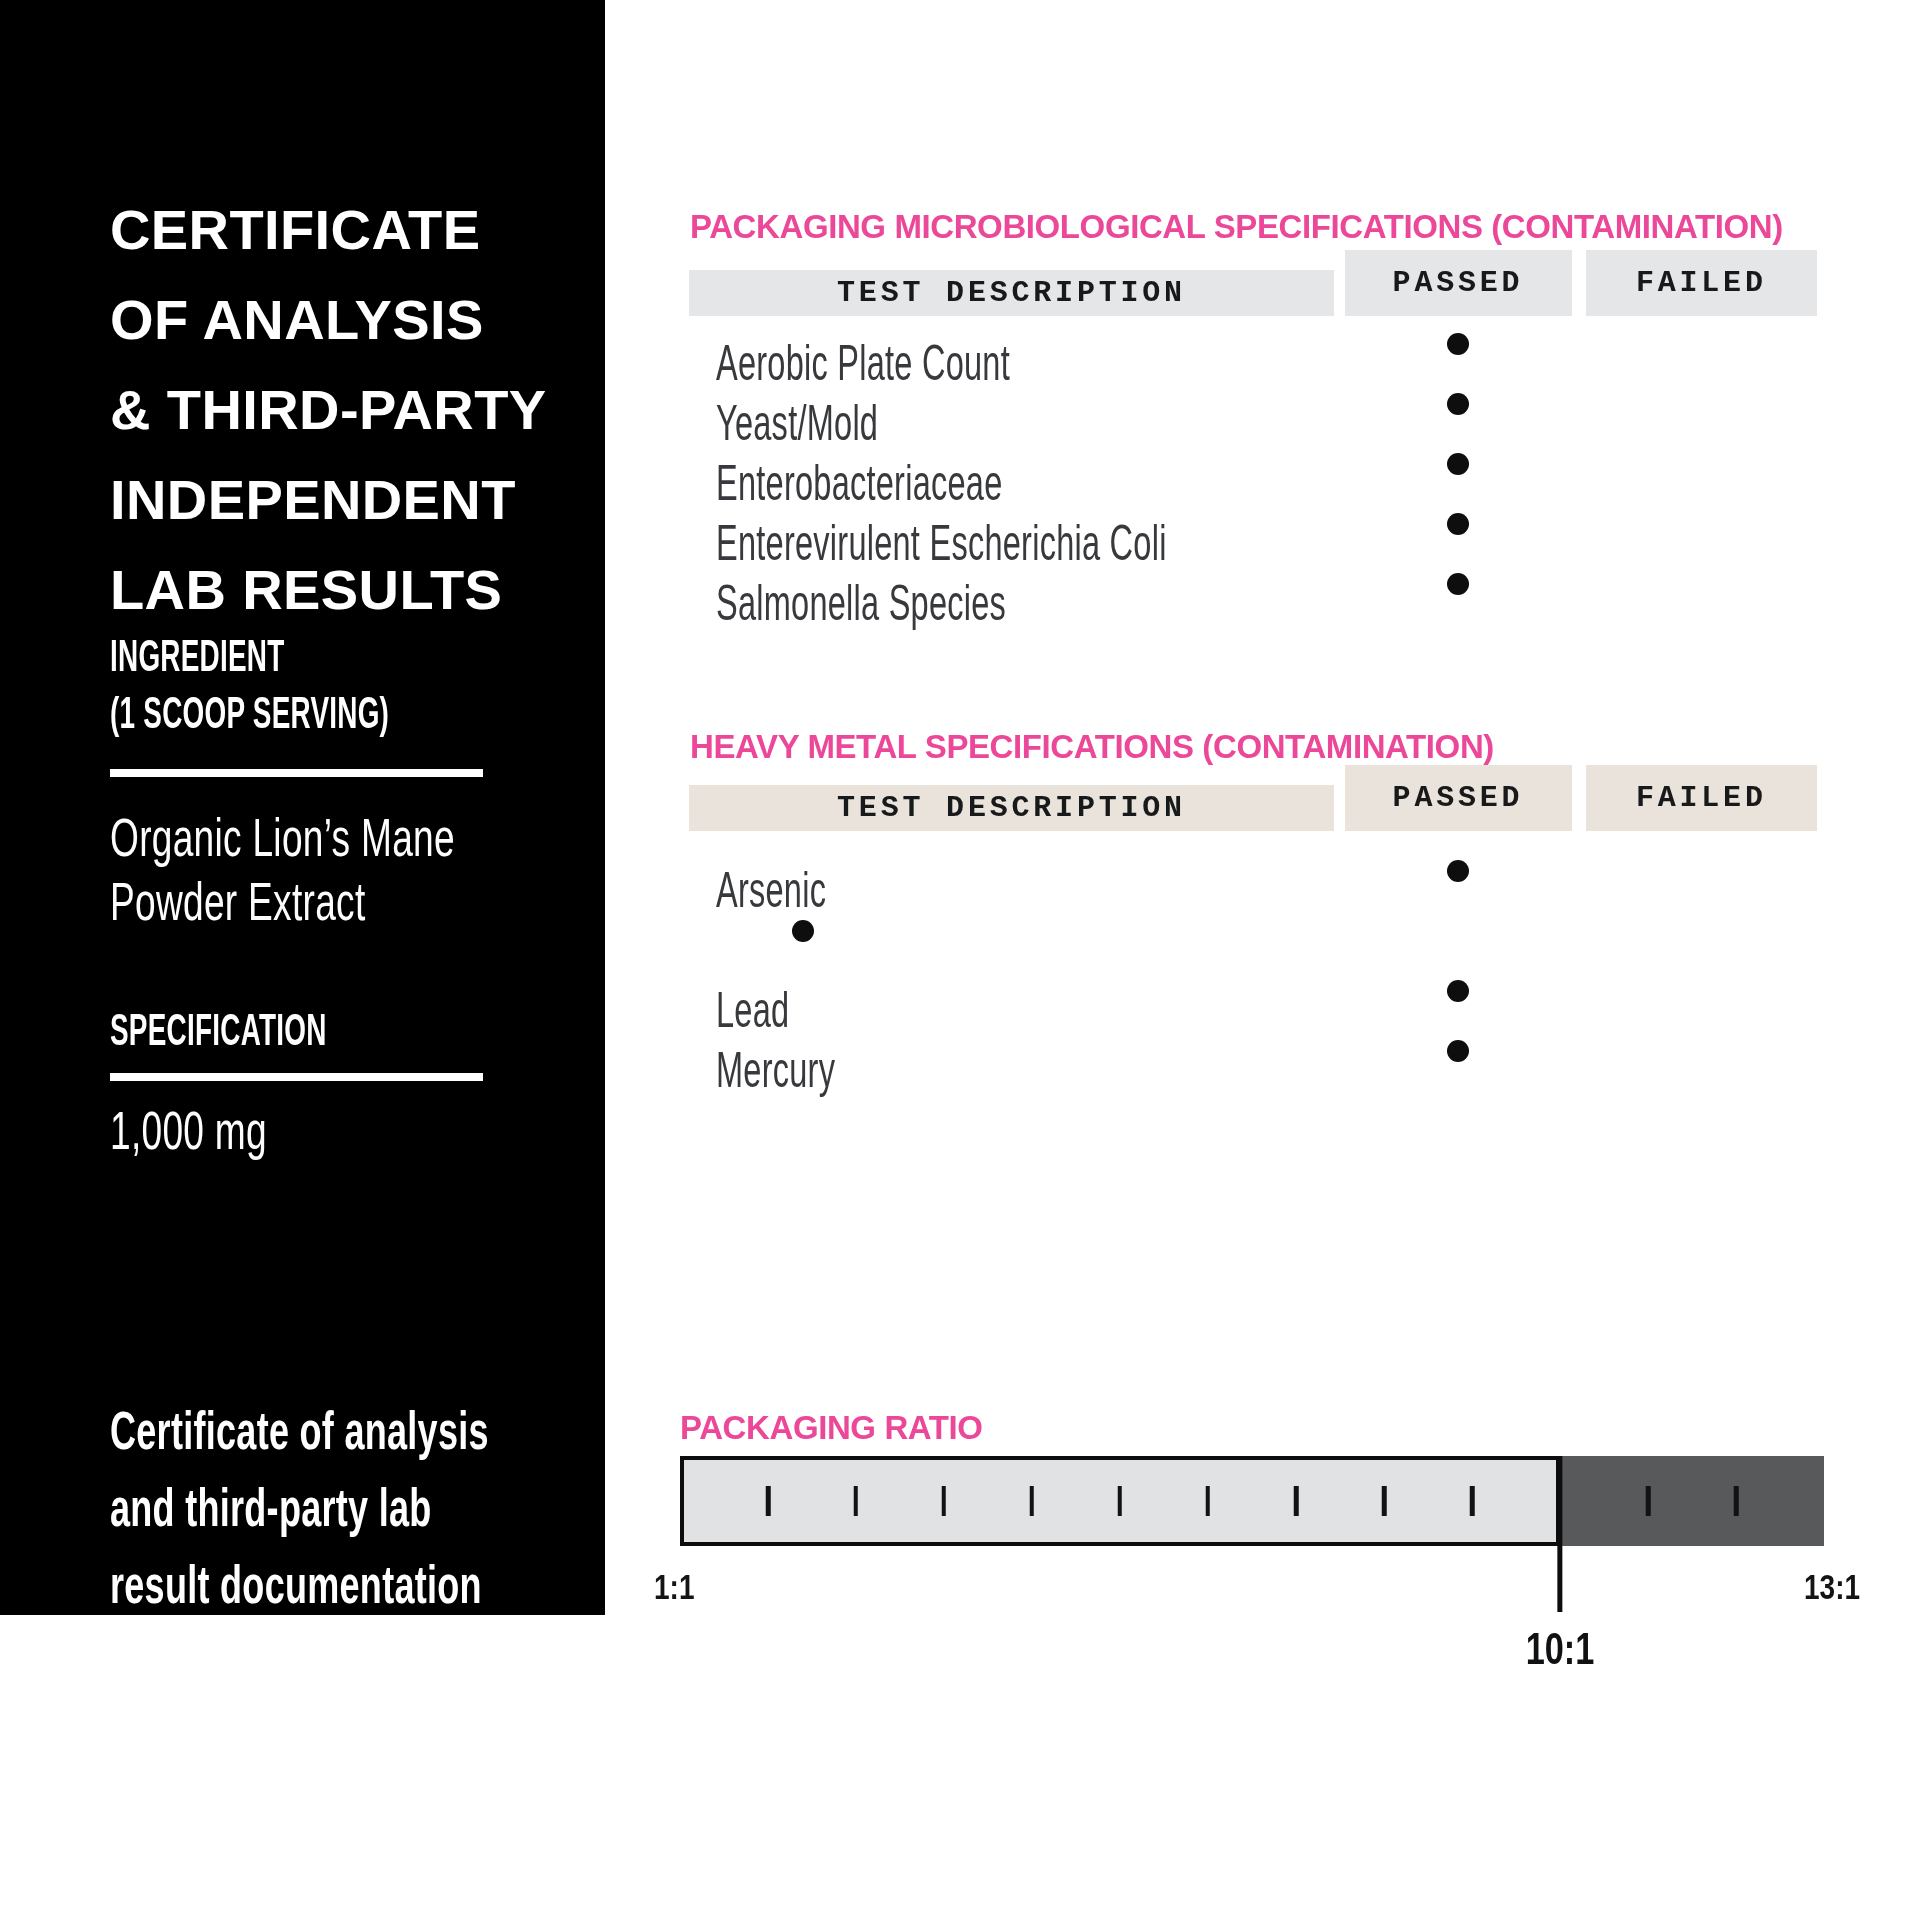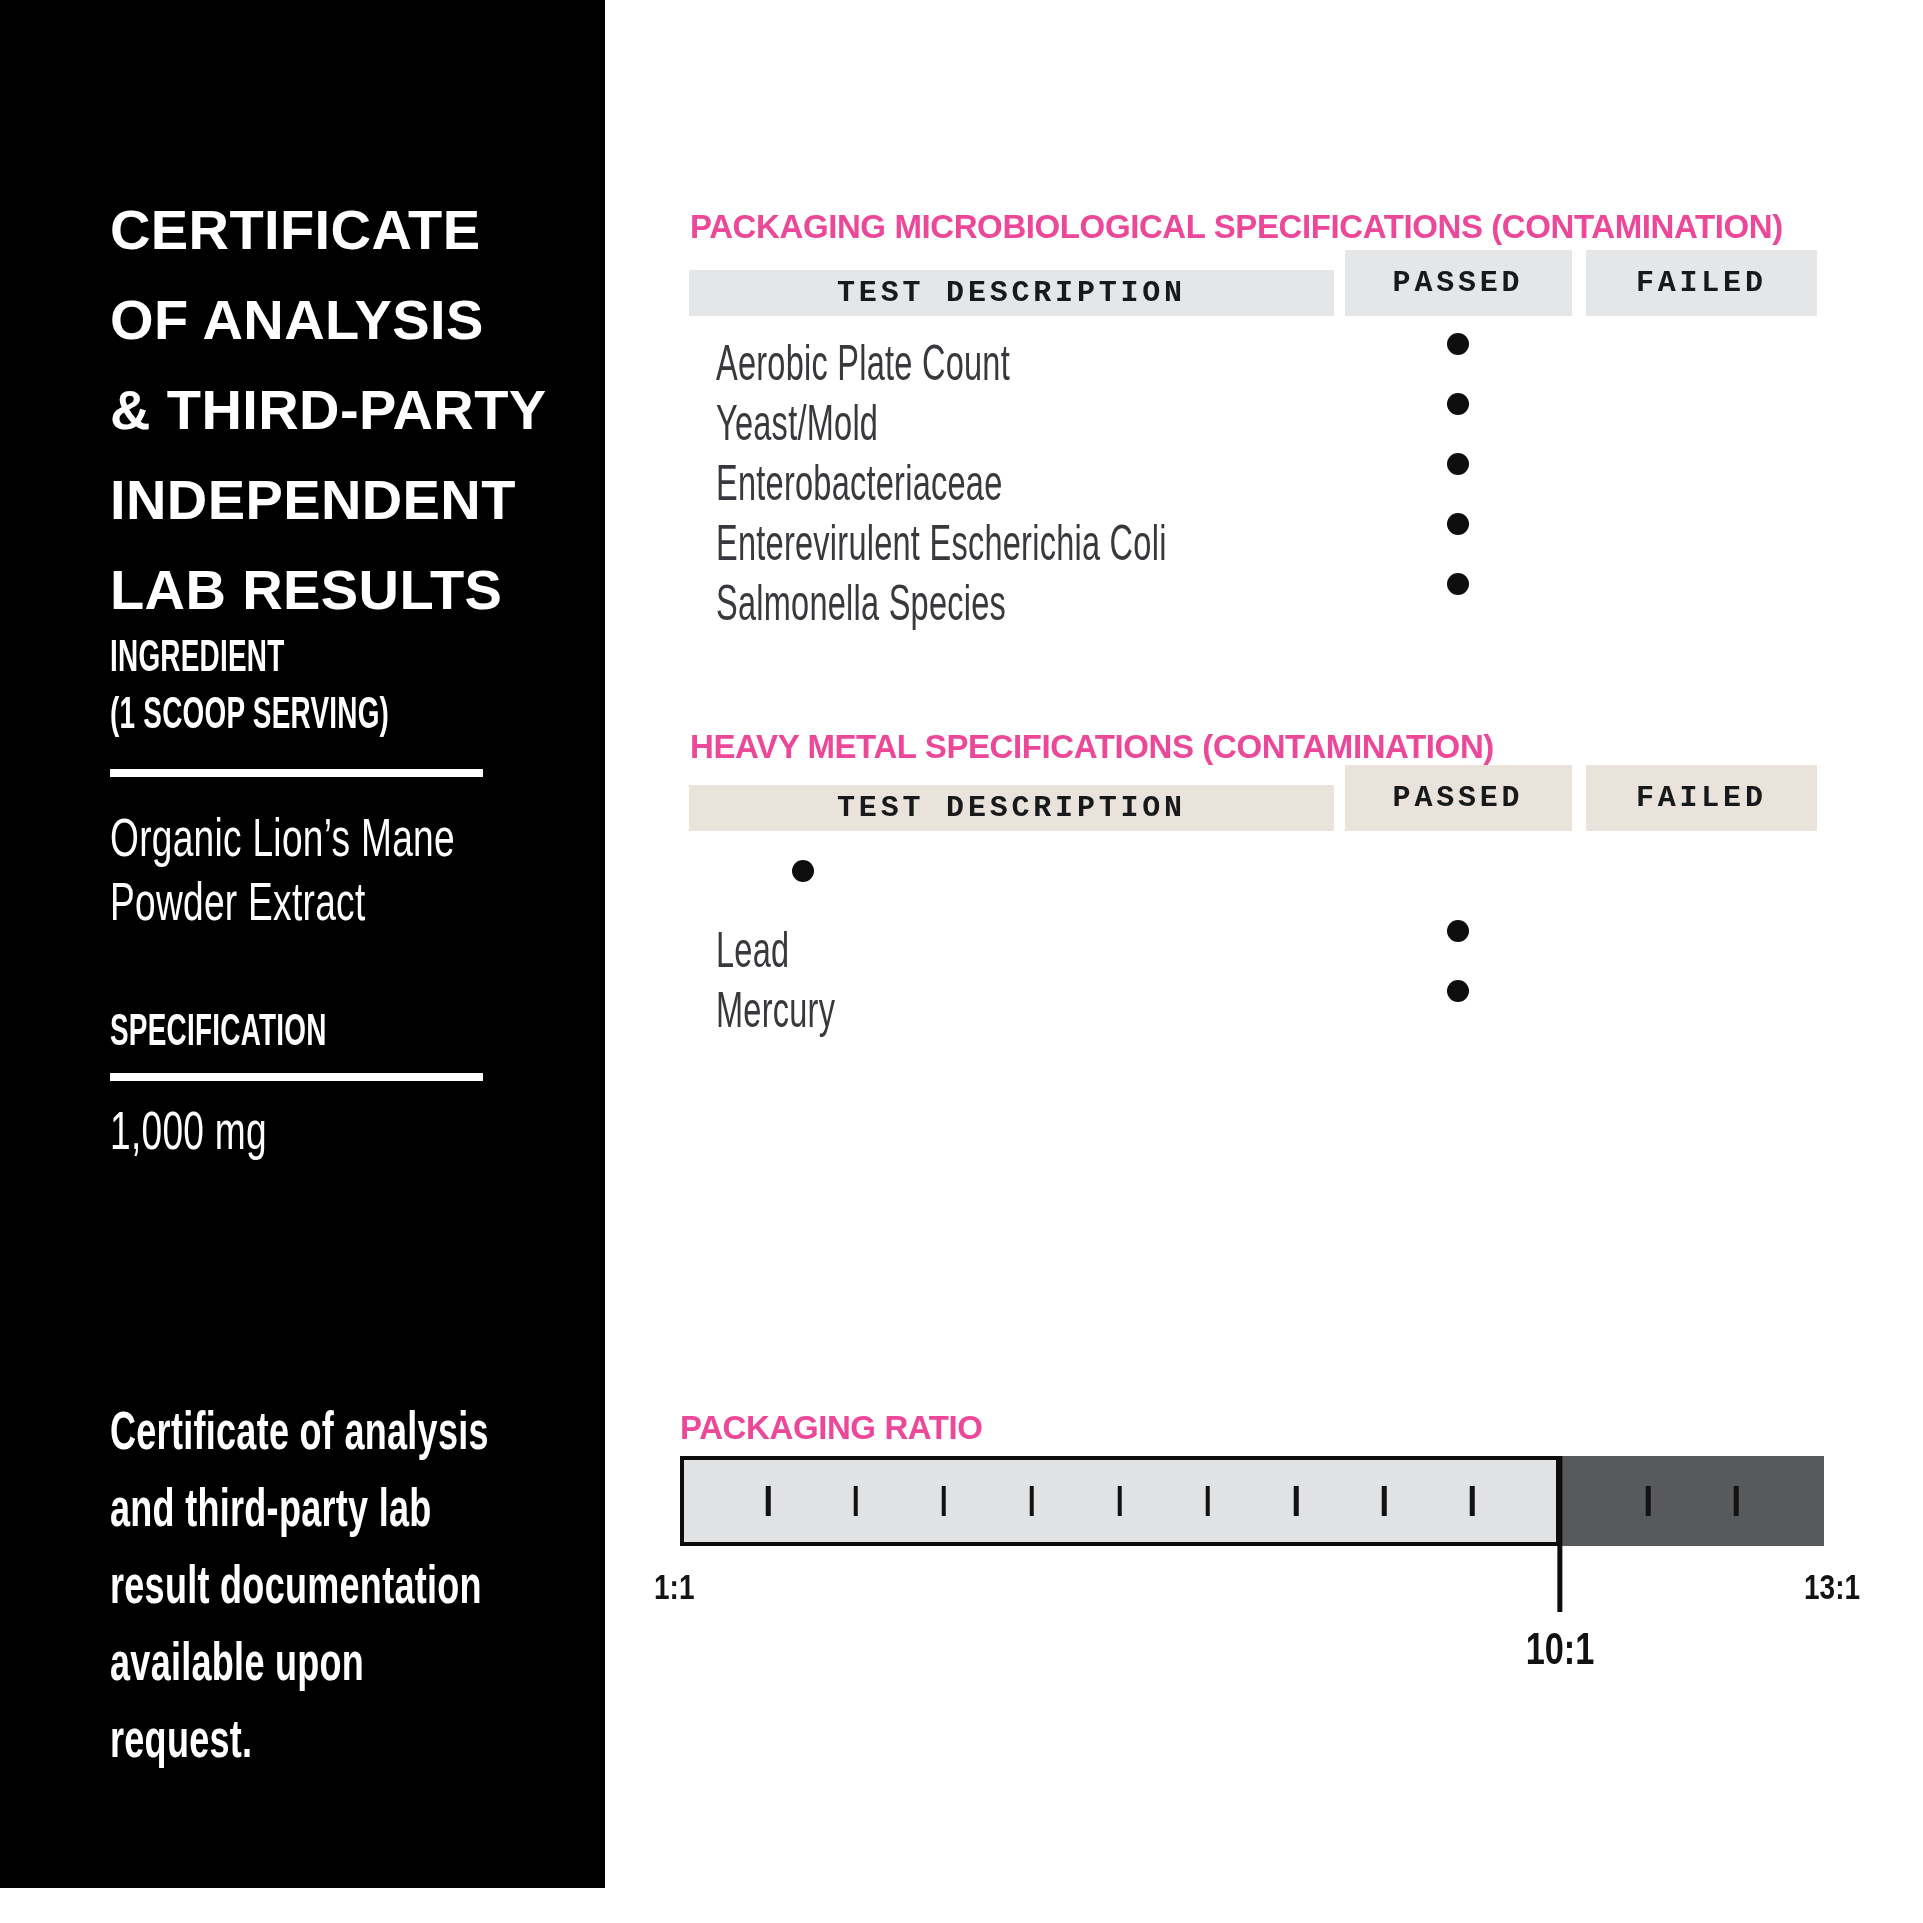--- a/index.html
+++ b/index.html
@@ -5,21 +5,21 @@
   html,body{margin:0;padding:0;}
   body{
     width:1924px;height:1924px;position:relative;background:#ffffff;
     font-family:"Liberation Sans","DejaVu Sans",sans-serif;
     overflow:hidden;
   }
   .page{position:absolute;inset:0;}
 
   
   .sidebar{
-    position:absolute;left:0;top:0;width:605px;height:1888px;background:#000000;color:#ffffff;
+    position:absolute;left:0;top:0;width:605px;height:1615px;background:#000000;color:#ffffff;
   }
   .sidebar .abs{position:absolute;left:110px;}
   .main-title{
     top:147px;font-size:56px;font-weight:700;line-height:90px;letter-spacing:0.4px;white-space:nowrap;
   }
   .label-sm{
     font-size:45px;font-weight:700;line-height:57px;white-space:nowrap;
     transform:scaleX(0.62);transform-origin:left top;letter-spacing:0.4px;
   }
   .ing-label{top:627px;}
@@ -159,20 +159,27 @@
       </div>
     </div>
 
   <h2 class="sec-title t2-title">HEAVY METAL SPECIFICATIONS (CONTAMINATION)</h2>
   <div class="thead t2-head">
     <div class="cell desc" style="background: rgb(233, 227, 220);">TEST DESCRIPTION</div>
     <div class="cell passed" style="background: rgb(233, 227, 220);">PASSED</div>
     <div class="cell failed" style="background: rgb(233, 227, 220);">FAILED</div>
   </div>
   <div class="rows t2-rows">
+      <div class="row">
+        <div class="lbl"><span>Arsenic</span></div>
+        <div class="dotcell">
+          <div class="dot"></div>
+        </div>
+        <div class="failcell"></div>
+      </div>
       <div class="row">
         <div class="dotcell">
           <div class="dot"></div>
         </div>
         <div class="failcell"></div>
       </div>
       <div class="row">
         <div class="lbl"><span>Lead</span></div>
         <div class="dotcell">
           <div class="dot"></div>

